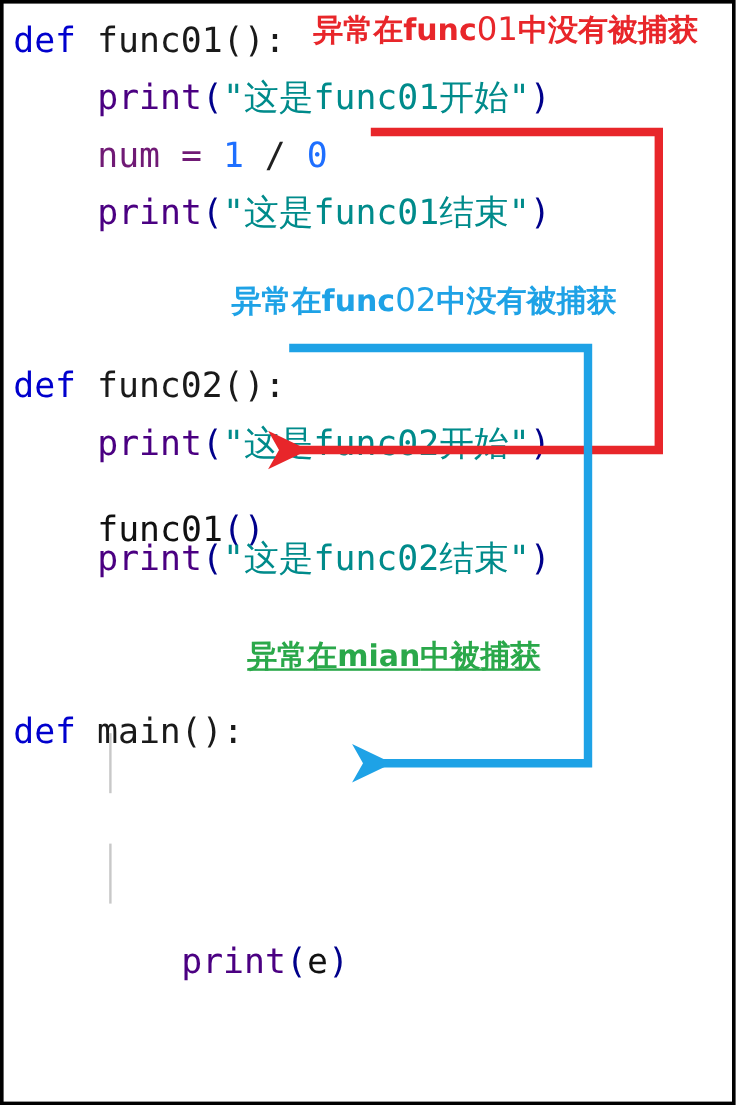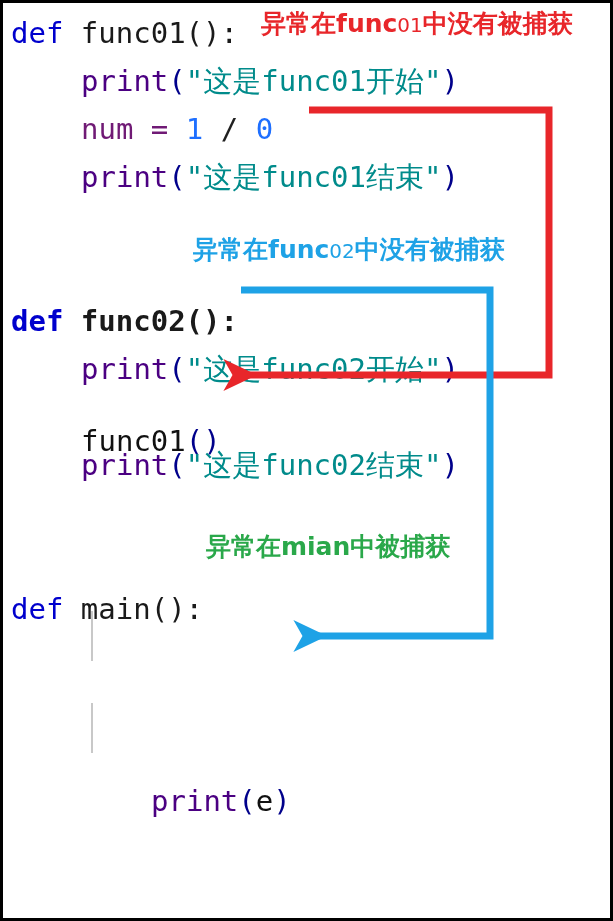--- a/index.html
+++ b/index.html
@@ -70,21 +70,21 @@
   .annot {
     position: absolute;
     white-space: nowrap;
     font-family: "DejaVu Sans", "Liberation Sans", sans-serif;
     font-weight: bold;
     font-size: 25px;
     line-height: 1;
     z-index: 4;
   }
   .annot .sub {
-    font-size: 20px;
+    font-size: 27px;
     font-weight: normal;
     font-family: "DejaVu Sans", "Liberation Sans", sans-serif;
   }
 
   #arrows {
     position: absolute;
     left: 0;
     top: 0;
     width: 613px;
     height: 921px;
@@ -102,21 +102,21 @@
       <div class="guide" style="left: 88px; top: 700px; height: 50px; background: rgb(200, 200, 200);"></div>
     </div>
 
   <div id="code">
       <div class="line" style="left: 8px; top: 6px;"><span class="tok kw">def </span><span class="tok fn">func01():</span></div>
       <div class="line" style="left: 78px; top: 54px;"><span class="tok builtin">print</span><span class="tok punct">(</span><span class="tok str">"这是func01开始"</span><span class="tok punct">)</span></div>
       <div class="line" style="left: 78px; top: 102px;"><span class="tok var">num</span><span class="tok var"> = </span><span class="tok num">1</span><span class="tok op"> / </span><span class="tok num">0</span></div>
       <div class="line" style="left: 78px; top: 150px;"><span class="tok builtin">print</span><span class="tok punct">(</span><span class="tok str">"这是func01结束"</span><span class="tok punct">)</span></div>
       <div class="line" style="left: 8px; top: 198px;"></div>
       <div class="line" style="left: 8px; top: 246px;"></div>
-      <div class="line" style="left: 8px; top: 294px; font-weight: bold;"><span class="tok kw">def </span><span class="tok fn">func02():</span></div>
+      <div class="line" style="left: 8px; top: 294px;"><span class="tok kw">def </span><span class="tok fn">func02():</span></div>
       <div class="line" style="left: 78px; top: 342px;"><span class="tok builtin">print</span><span class="tok punct">(</span><span class="tok str">"这是func02开始"</span><span class="tok punct">)</span></div>
       <div class="line" style="left: 78px; top: 414px;"><span class="tok plain">func01</span><span class="tok punct">()</span></div>
       <div class="line" style="left: 78px; top: 438px;"><span class="tok builtin">print</span><span class="tok punct">(</span><span class="tok str">"这是func02结束"</span><span class="tok punct">)</span></div>
       <div class="line" style="left: 8px; top: 486px;"></div>
       <div class="line" style="left: 8px; top: 534px;"></div>
       <div class="line" style="left: 8px; top: 582px;"><span class="tok kw">def </span><span class="tok fn">main():</span></div>
       <div class="line" style="left: 148px; top: 774px;"><span class="tok builtin">print</span><span class="tok punct">(</span><span class="tok plain">e</span><span class="tok punct">)</span></div>
       <div class="line" style="left: 8px; top: 822px;"></div>
       <div class="line" style="left: 8px; top: 870px;"></div>
     </div>
@@ -132,16 +132,16 @@
     </defs>
     <g id="arrow-paths">
         <path d="M 306 107 L 546 107 L 546 372 L 240 372" fill="none" stroke="#e8262a" stroke-width="7" stroke-linecap="butt" stroke-linejoin="miter" marker-end="url(#head-red)"></path>
         <path d="M 238 287 L 487 287 L 487 633 L 310 633" fill="none" stroke="#1ea2e6" stroke-width="7" stroke-linecap="butt" stroke-linejoin="miter" marker-end="url(#head-blue)"></path>
       </g>
   </svg>
 
   <div id="annots">
       <div class="annot" style="left: 258px; top: 8px; color: rgb(232, 38, 42);"><span>异常在func</span><span class="sub">01</span><span>中没有被捕获</span></div>
       <div class="annot" style="left: 190px; top: 234px; color: rgb(30, 162, 230);"><span>异常在func</span><span class="sub">02</span><span>中没有被捕获</span></div>
-      <div class="annot" style="left: 203px; top: 531px; color: rgb(42, 168, 74);"><span>异常在mian</span><span>中被捕获</span></div>
+      <div class="annot" style="left: 203px; top: 531px; color: rgb(42, 168, 74); text-decoration: underline;"><span>异常在mian</span><span>中被捕获</span></div>
     </div>
 
 </div>
 
 </body></html>

